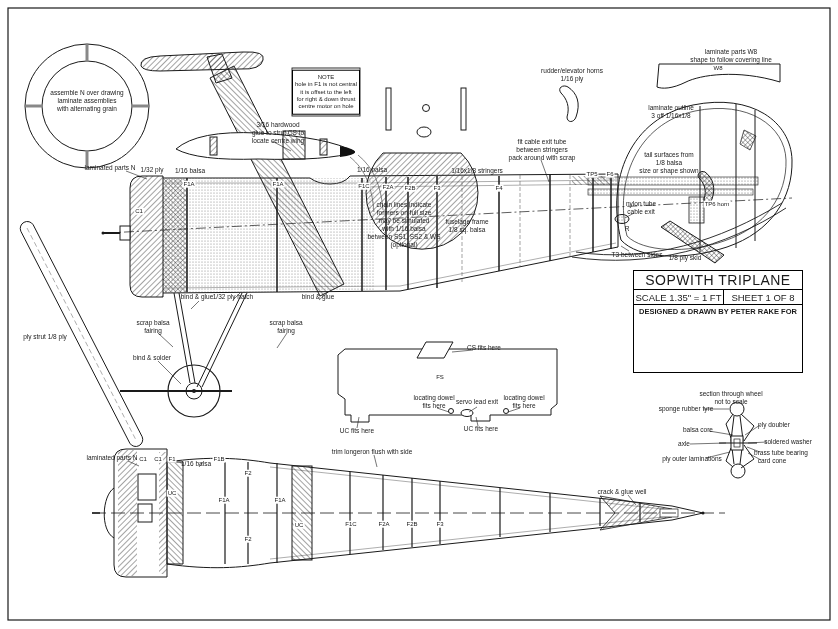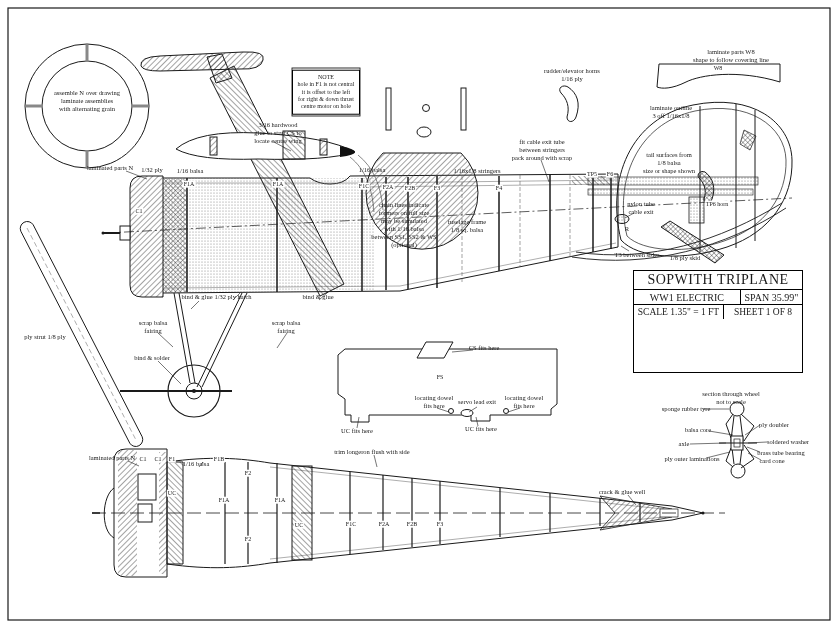--- a/index.html
+++ b/index.html
@@ -1,17 +1,17 @@
 <!DOCTYPE html>
 <html><head>
 <meta charset="utf-8">
 <style>
   html,body{margin:0;padding:0;background:#fff;}
   .sheet{position:relative;width:838px;height:629px;background:#fff;overflow:hidden;
-         font-family:Liberation Serif, serif;color:#1a1a1a;}
+         font-family:Liberation Sans, sans-serif;color:#1a1a1a;}
   .sheet svg{position:absolute;left:0;top:0;}
   .lbl{position:absolute;transform:translate(-50%,-50%);font-size:6.5px;line-height:1.22;
        text-align:center;white-space:pre-line;color:#1a1a1a;z-index:3;}
   .pt{font-size:6px;background:#fff;padding:0 1px;line-height:1.1;}
   .notebox{border:1px solid #000;background:#fff;font-size:6px;padding:3px 1px;width:64px;}
   .tb{position:absolute;left:633px;top:270px;width:170px;height:103px;border:1px solid #000;
       box-sizing:border-box;background:#fff;z-index:4;}
   .tb .row{display:flex;box-sizing:border-box;border-top:1px solid #000;align-items:center;justify-content:center;}
   .tb .row:first-child{border-top:none;}
   .tb .c{box-sizing:border-box;height:100%;display:flex;align-items:center;justify-content:center;}
@@ -344,23 +344,20 @@
 <div class="lbl pt" style="left:172px;top:493px">UC</div>
 <div class="lbl pt" style="left:299px;top:525px">UC</div>
 <div class="lbl pt" style="left:351px;top:524px">F1C</div>
 <div class="lbl pt" style="left:384px;top:524px">F2A</div>
 <div class="lbl pt" style="left:412px;top:524px">F2B</div>
 <div class="lbl pt" style="left:440px;top:524px">F3</div>
 <div class="lbl" style="left:622px;top:492px">crack &amp; glue well</div>
 
 <div class="tb">
   <div class="row r1">SOPWITH TRIPLANE</div>
-  <div class="row r2">
-    <div class="c" style="width:107px">WW1 ELECTRIC</div>
-    <div class="c" style="width:63px">SPAN 35.99"</div>
-  </div>
   <div class="row r3">
     <div class="c" style="width:90px">SCALE 1.35" = 1 FT</div>
     <div class="c" style="width:80px">SHEET 1 OF 8</div>
   </div>
+  <div class="row r4">DESIGNED &amp; DRAWN BY PETER RAKE FOR</div>
 </div>
 
 </div>
 
 </body></html>

